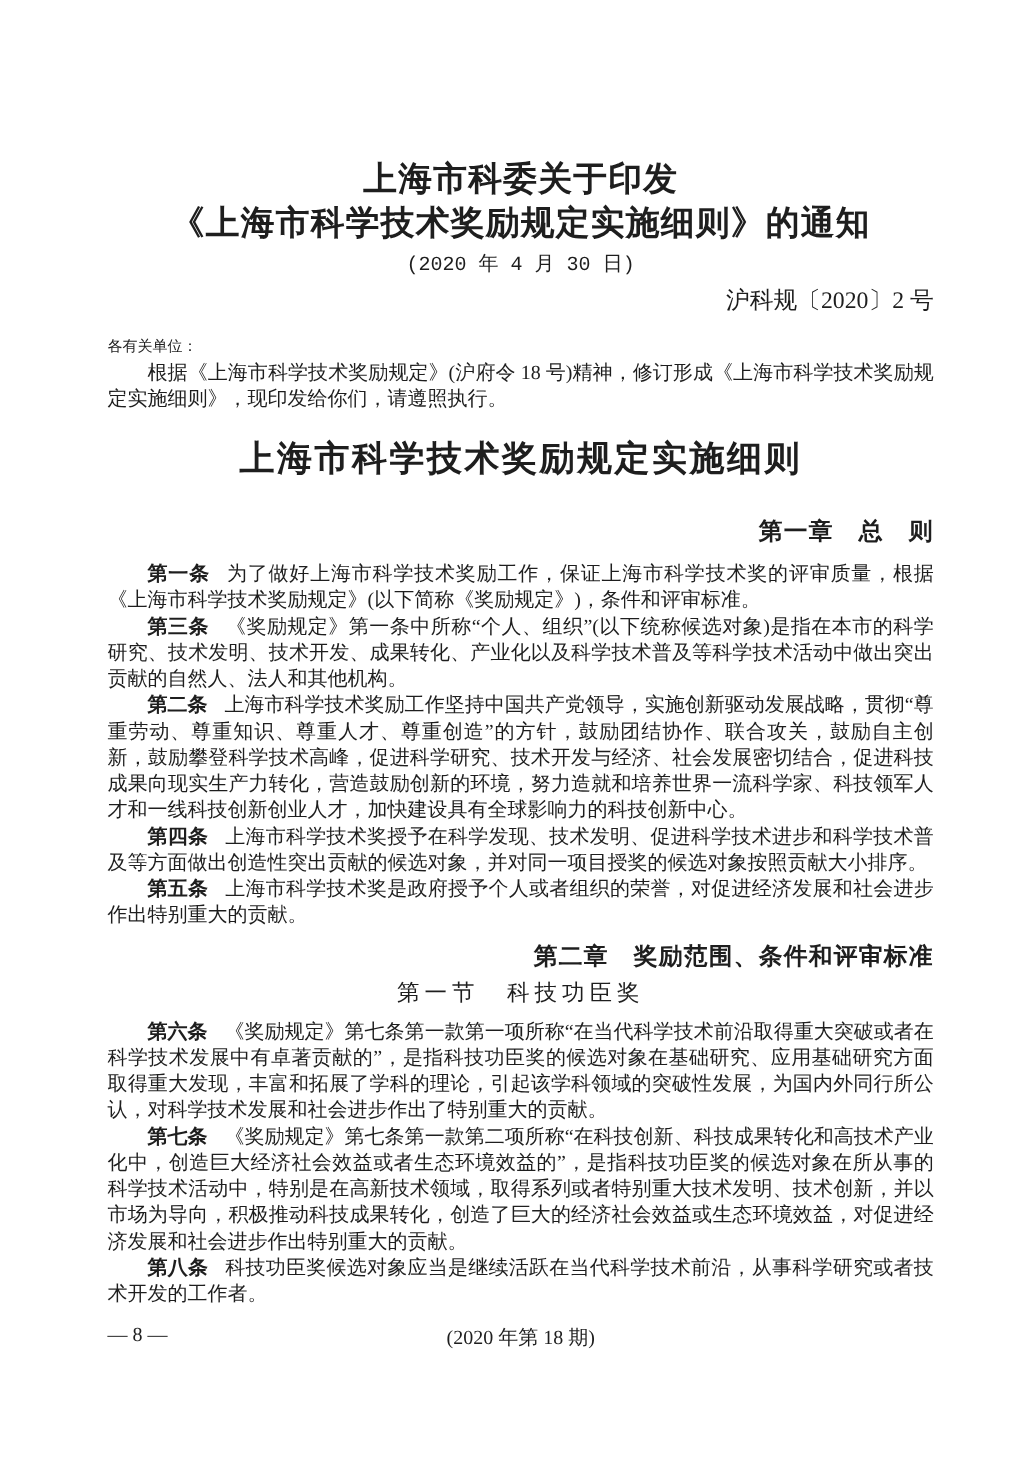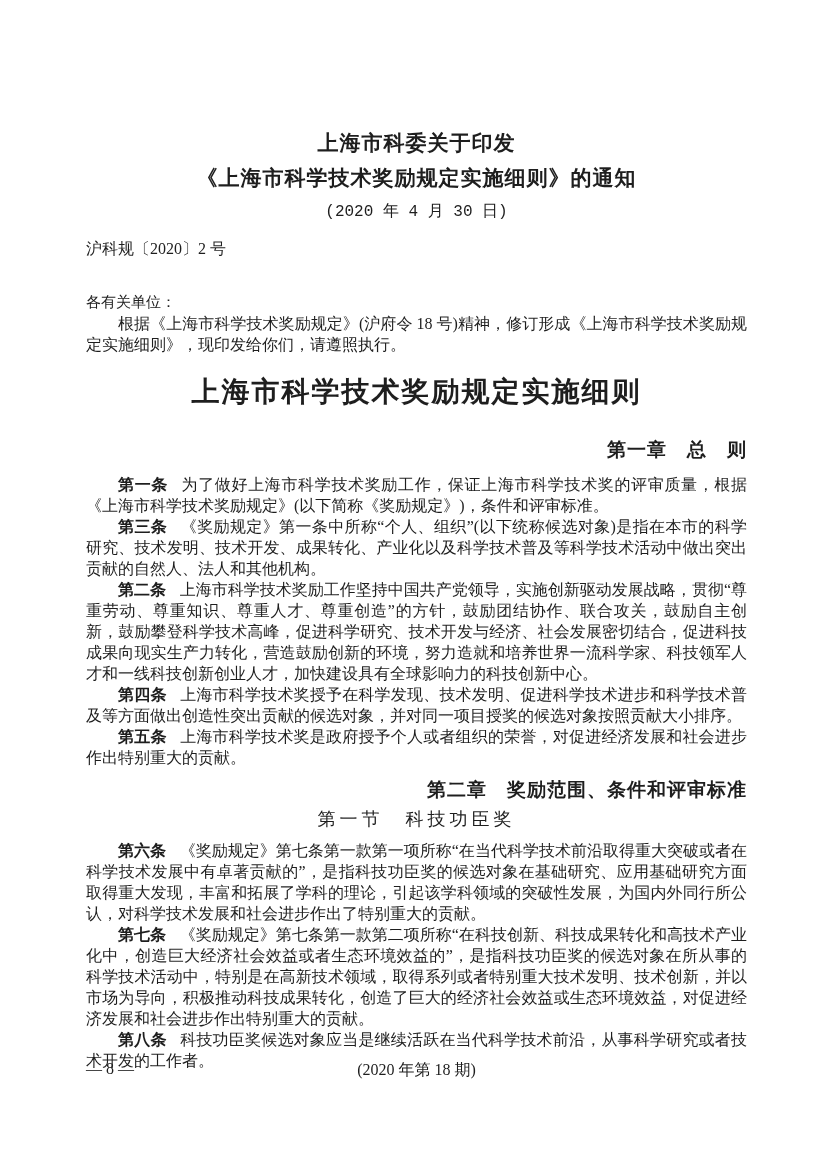--- a/index.html
+++ b/index.html
@@ -9,42 +9,42 @@
     background: #ffffff;
     color: #1e1e1e;
     font-family: "Liberation Serif", serif;
     position: relative;
     overflow: hidden;
   }
   .page {
     padding: 126px 80px 0 86px;
   }
   .notice-title {
-    font-size: 21px;
+    font-size: 27px;
     font-weight: 700;
     text-align: center;
     line-height: 35px;
     letter-spacing: 1px;
     margin: 0;
   }
   .notice-date {
     text-align: center;
     font-size: 16px;
     margin-top: 5px;
     font-family: Liberation Mono, monospace;
   }
   .doc-number {
-    text-align: left;
-    font-size: 16px;
-    margin-top: 17px;
+    text-align: right;
+    font-size: 19px;
+    margin-top: 5px;
   }
   .salutation {
-    font-size: 15px;
+    font-size: 12px;
     line-height: 21px;
-    margin-top: 32px;
+    margin-top: 14px;
   }
   p.body-para {
     font-size: 16px;
     line-height: 21px;
     text-align: justify;
     text-indent: 2em;
     margin: 0;
   }
   .regulation-title {
     font-size: 28px;

